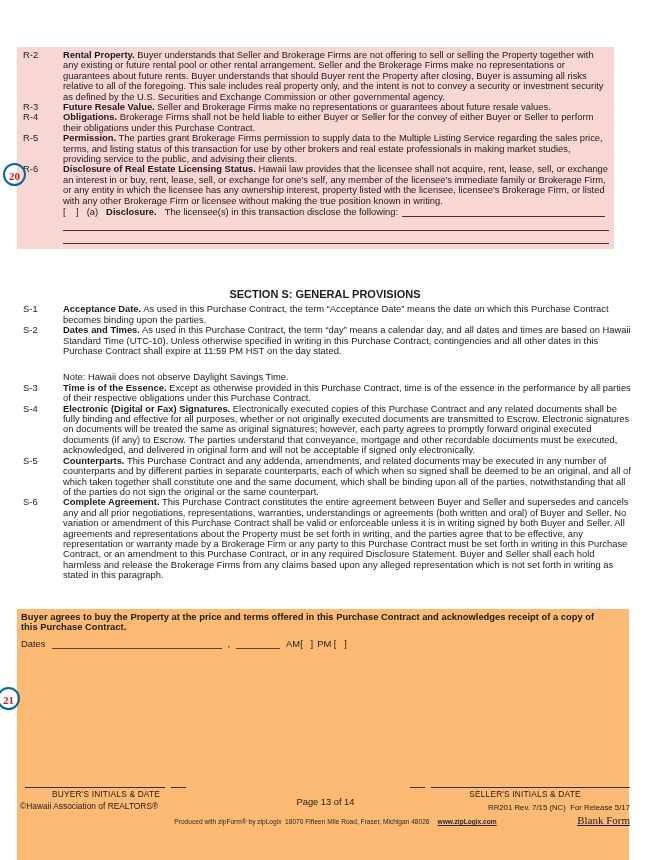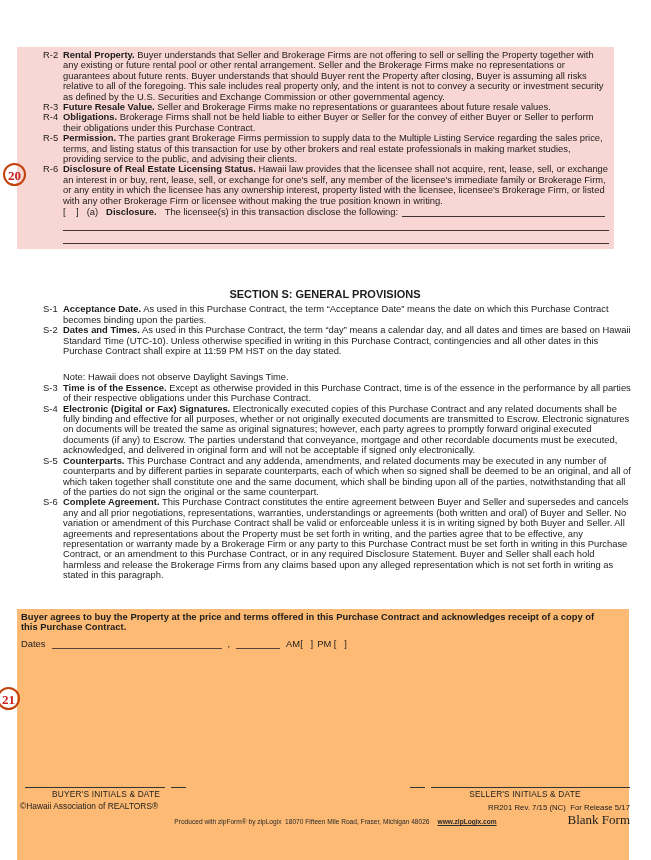--- a/index.html
+++ b/index.html
@@ -6,21 +6,21 @@
   body { width:651px; height:860px; background:#ffffff; font-family:"Liberation Sans", sans-serif; }
   .page { position:relative; width:651px; height:860px; background:#fff; overflow:hidden;
           color:#1c1c1c; font-size:9.4px; line-height:10.4px; }
 
   
   .pink { background:#f8d6d3; }
   .block1 { position:absolute; left:17px; top:47px; width:597px; padding:3px 0 5px 0; }
 
   
   .pitem { display:flex; }
-  .pitem .num { flex:0 0 46px; width:46px; padding-left:26px; box-sizing:border-box; }
+  .pitem .num { flex:0 0 46px; width:46px; padding-left:6px; box-sizing:border-box; }
   .pitem .body { flex:1; padding-right:5px; }
   .pitem b { letter-spacing:0; }
 
   .disc-row { display:flex; align-items:flex-end; margin-top:1px; }
   .disc-row .gap { margin-right:8px; }
   .fill-line { flex:1; border-bottom:1px solid #3f3434; height:8px; margin:0 4px 1px 4px; }
   .blank-line { border-bottom:1px solid #3f3434; height:12px; margin:0 5px 0 46px; }
 
   
   .s-sec { position:absolute; left:17px; top:289px; width:616px; }
@@ -46,25 +46,25 @@
 
   
   .abs { position:absolute; }
   .init-line { border-top:1px solid #333; height:0; }
   .init-label { text-align:center; font-size:8.3px; letter-spacing:.2px; }
   .copyright { font-size:8.4px; }
   .pageno { left:0; right:0; text-align:center; font-size:9.3px; }
   .revision { font-size:7.8px; text-align:right; }
   .produced { left:20px; right:0; text-align:center; font-size:6.6px; color:#2a2a2a; }
   .produced .link { text-decoration:underline; font-weight:bold; margin-left:8px; }
-  .blankform { font-family:"Liberation Serif", serif; font-size:13px; }
-
-  
-  .circ { position:absolute; width:23px; height:23px; border:2px solid #c2410c; border-radius:50%;
-          color:#cc1f1f; font-family:"Liberation Serif", serif; font-size:13px; line-height:22px;
+  .blankform { font-family:"Liberation Serif", serif; font-size:11px;text-decoration:underline; }
+
+  
+  .circ { position:absolute; width:23px; height:23px; border:2px solid #0369a1; border-radius:50%;
+          color:#cc1f1f; font-family:"Liberation Serif", serif; font-size:11px; line-height:22px;
           text-align:center; background:transparent; box-sizing:border-box; font-weight:bold; }
 </style>
 </head>
 <body>
 
 <div class="page">
 
   <section class="pink block1">
     <div class="pitem">
       <span class="num">R-2</span>
@@ -204,20 +204,21 @@
         <span class="uline grow"></span>
       </div>
     </div>
   </section>
 
   <div class="abs init-line" style="left:25px; top:787px; width:140px;"></div>
   <div class="abs init-line" style="left:171px; top:787px; width:15px;"></div>
   <div class="abs init-label" style="left:25px; top:789px; width:162px;">BUYER'S INITIALS &amp; DATE</div>
   <div class="abs copyright" style="left:20px; top:801px;">©Hawaii Association of REALTORS®</div>
 
+  <div class="abs pageno" style="top:797px;">Page 13 of 14</div>
 
   <div class="abs init-line" style="left:410px; top:787px; width:15px;"></div>
   <div class="abs init-line" style="left:431px; top:787px; width:199px;"></div>
   <div class="abs init-label" style="left:420px; top:789px; width:210px;">SELLER'S INITIALS &amp; DATE</div>
   <div class="abs revision" style="left:398px; top:803px; width:232px;">RR201 Rev. 7/15 (NC)&nbsp;&nbsp;For Release 5/17</div>
 
   <div class="abs produced" style="top:817px;">
     <span>Produced with zipForm® by zipLogix&nbsp;&nbsp;18070 Fifteen Mile Road, Fraser, Michigan 48026</span><span class="link">www.zipLogix.com</span>
   </div>
   <div class="abs blankform" style="right:21px; top:815px;">Blank Form</div>

